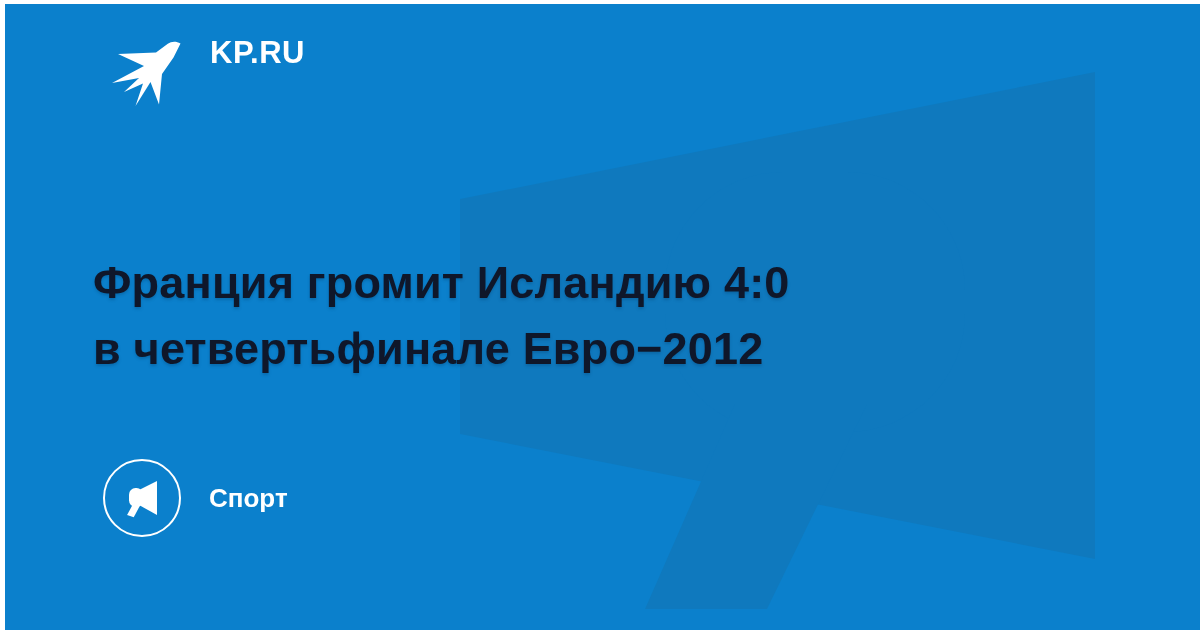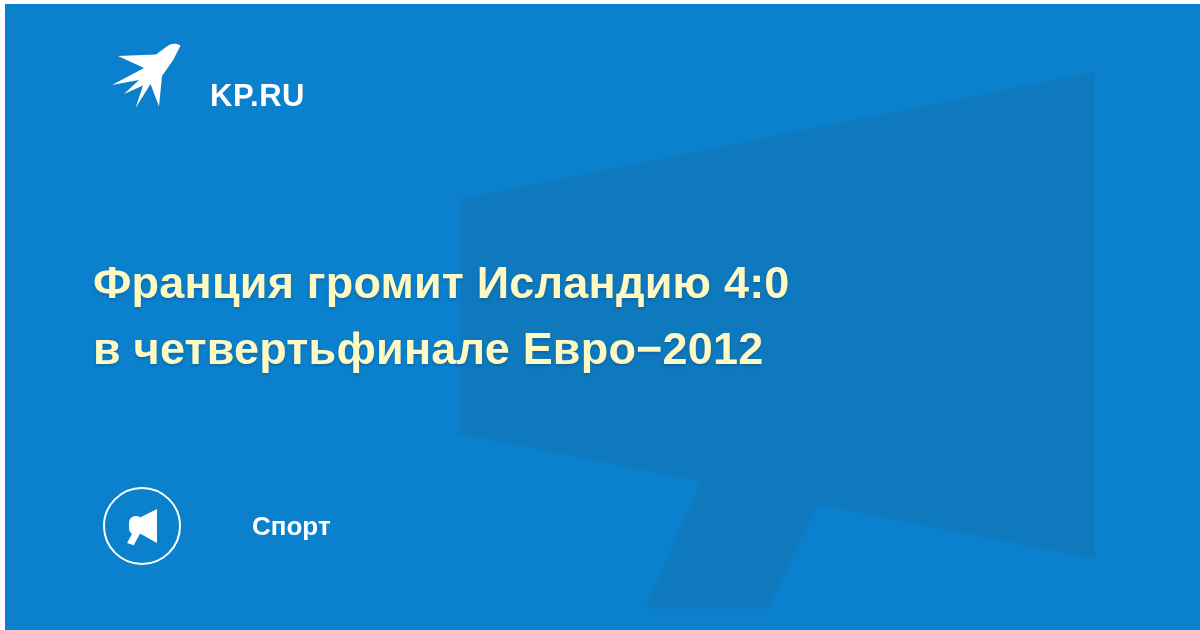--- a/index.html
+++ b/index.html
@@ -40,21 +40,21 @@
     height: 626px;
     pointer-events: none;
   }
 
   
   .brand {
     position: absolute;
     left: 105px;
     top: 33px;
     display: flex;
-    align-items: flex-end;
+    align-items: flex-start;
     height: 74px;
   }
   .brand-mark {
     width: 72px;
     height: 72px;
     display: block;
     flex: 0 0 auto;
   }
   .brand-name {
     margin-left: 28px;
@@ -65,41 +65,40 @@
     line-height: 1;
     white-space: nowrap;
   }
 
   
   .headline {
     position: absolute;
     left: 88px;
     top: 216px;
     width: 980px;
-    color: #fef9c3;
+    color: #0f172a;
     font-size: 45px;
     font-weight: bold;
     line-height: 66px;
     letter-spacing: 0.2px;
     text-shadow: 0 2px 3px rgba(0, 60, 105, 0.30);
   }
   .headline-line {
     display: block;
     white-space: nowrap;
   }
 
   
   .rubric {
     position: absolute;
     left: 98px;
-    top: 483px;
+    top: 455px;
     display: flex;
     align-items: center;
     height: 78px;
-    gap: 43px;
   }
   .rubric-circle {
     position: relative;
     width: 78px;
     height: 78px;
     border: 2px solid #ffffff;
     border-radius: 50%;
     box-sizing: border-box;
     flex: 0 0 auto;
     display: flex;

